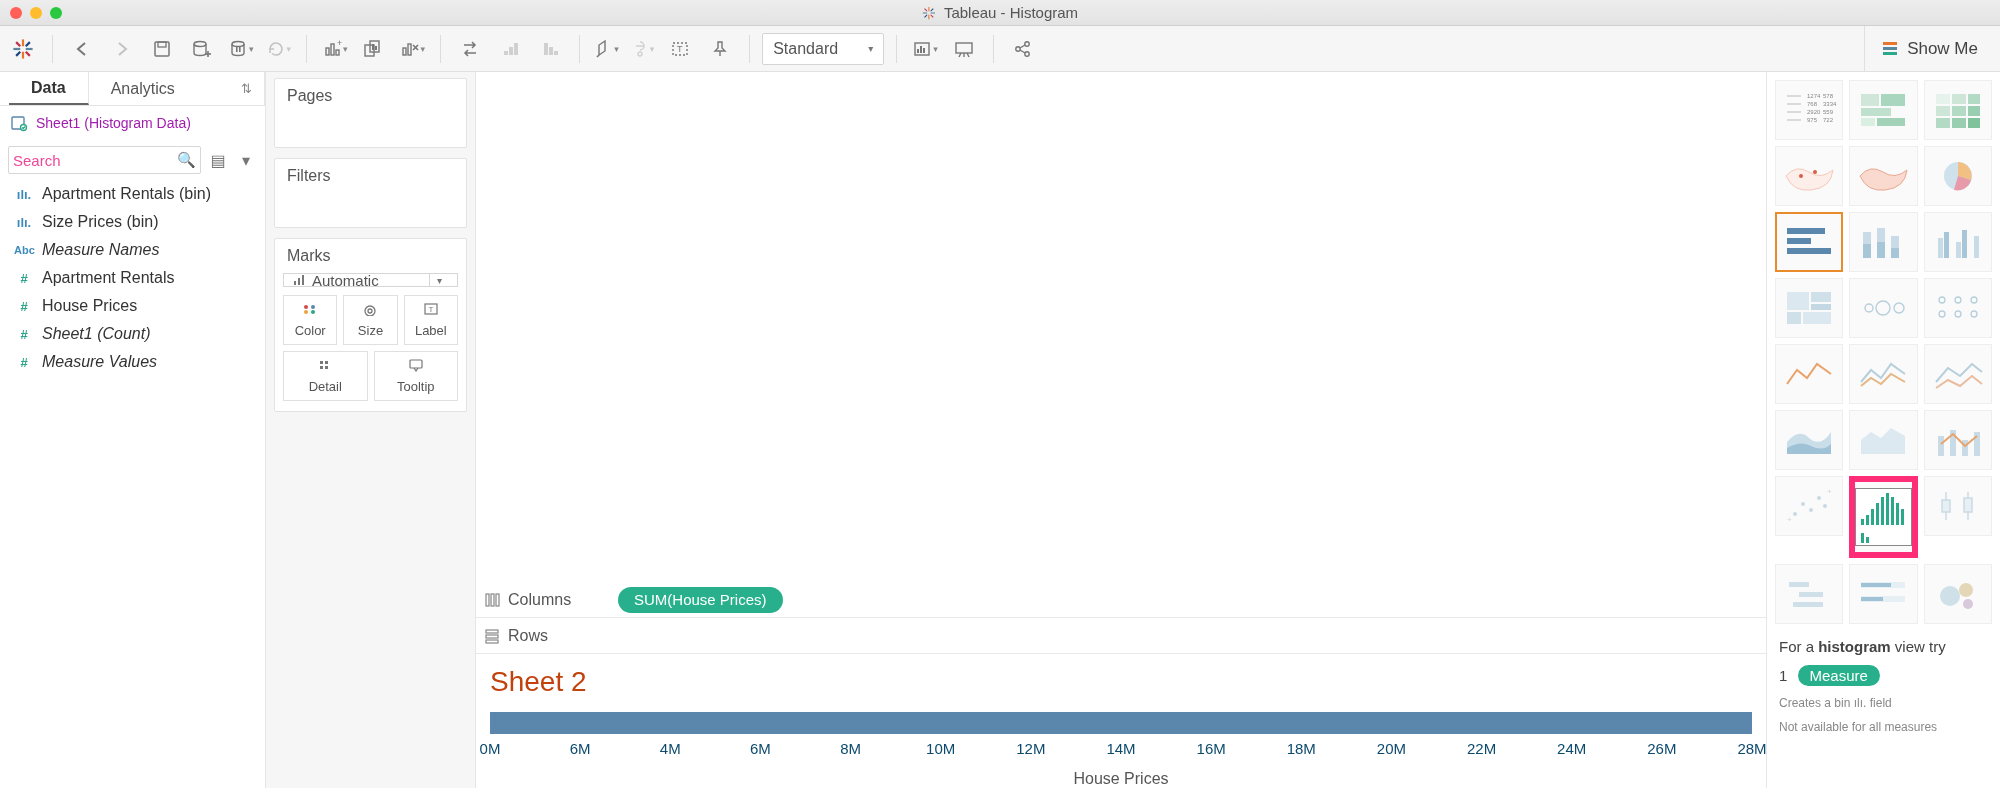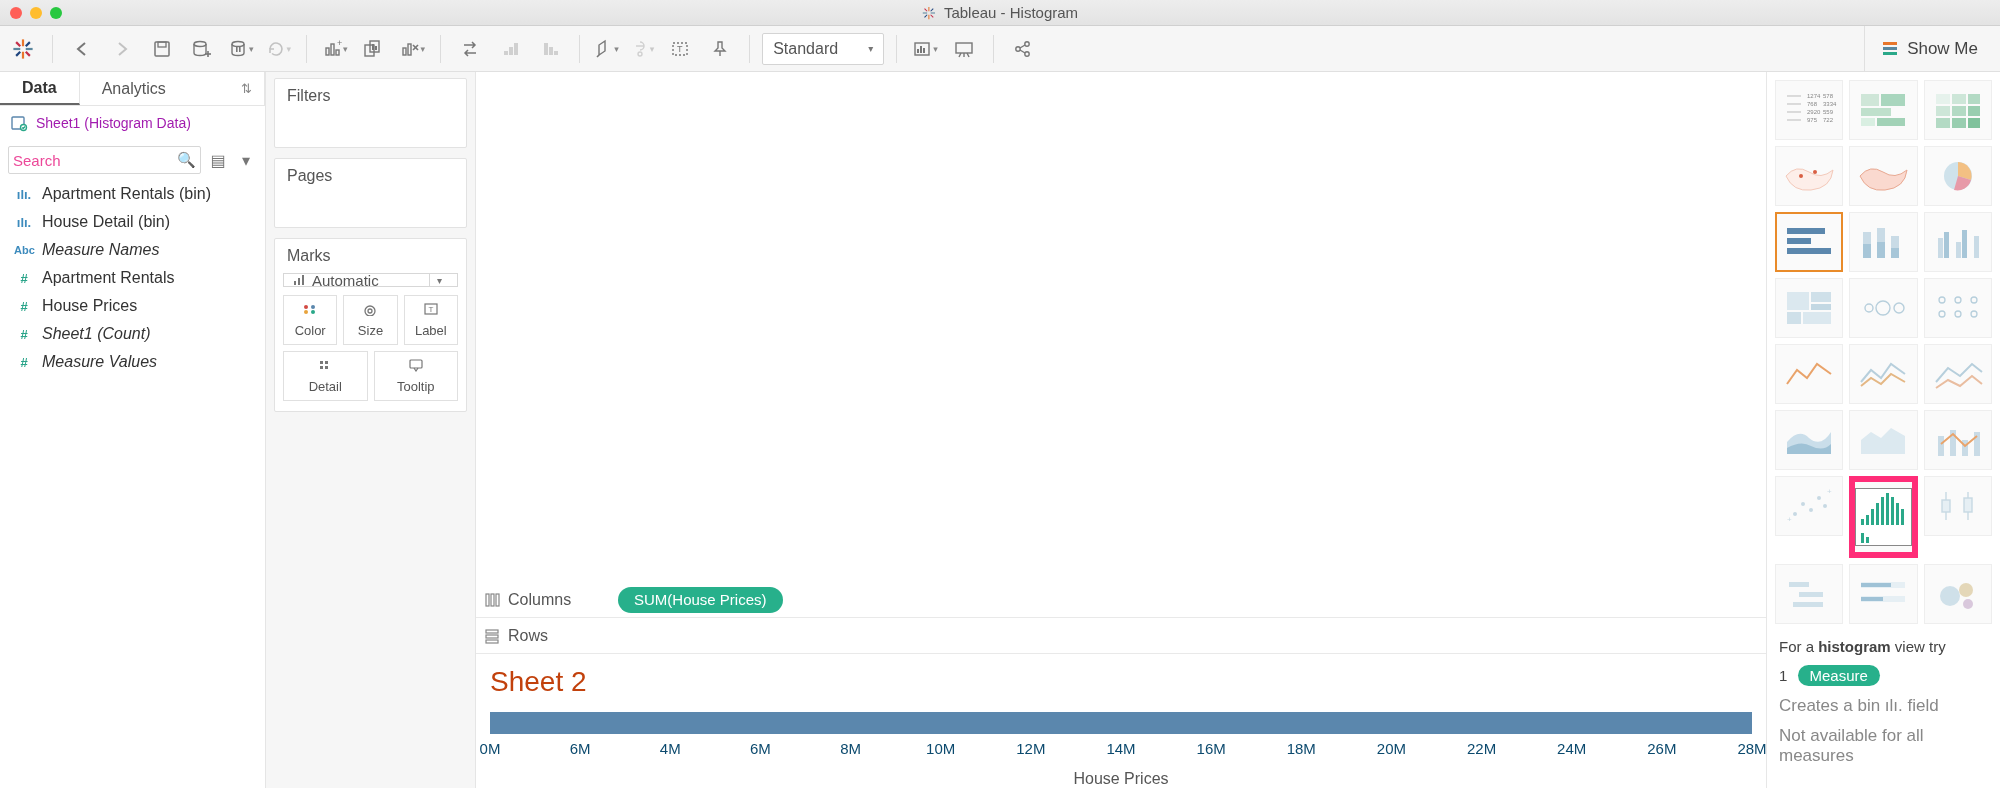--- a/index.html
+++ b/index.html
@@ -22,21 +22,21 @@
   .combo { height:32px; border:1px solid #d4d4d4; background:#fff; display:flex; align-items:center; padding:0 10px; gap:30px; font-size:16px; color:#555; border-radius:2px;}
   .combo .caret{ font-size:10px; color:#777;}
   .showme { margin-left:auto; border-left:1px solid #e0e0e0; height:100%; padding:0 16px; display:flex; align-items:center; gap:8px; font-size:17px; color:#444;}
   .showme-icon{ width:18px;height:18px; }
 
   
   .main { display:flex; height: calc(788px - 26px - 46px); }
 
   
   .data-panel { width: 266px; border-right:1px solid #e5e5e5; display:flex; flex-direction:column; }
-  .data-tabs { display:flex; height:34px; border-bottom:1px solid #e5e5e5;}
+  .data-tabs { display:flex; height:34px; border-bottom:1px solid #e5e5e5;padding-left:9px;}
   .data-tab { flex:0 0 auto; padding:0 22px; display:flex; align-items:center; font-size:16px; color:#555; border-right:1px solid #e5e5e5;}
   .data-tab.active { border-bottom:2px solid #666; font-weight:600; color:#333;}
   .data-tab.analytics { flex:1; justify-content:space-between; padding-right:12px;}
   .swap { font-size:13px; color:#888;}
   .datasource { padding:8px 10px; display:flex; align-items:center; gap:8px; font-size:14px; color:#a21caf;}
   .search-row { display:flex; align-items:center; padding:6px 8px; gap:6px;}
   .search-box { flex:1; height:28px; border:1px solid #d7d7d7; border-radius:2px; display:flex; align-items:center; padding:0 4px; justify-content:space-between; color:#ec4899; font-size:15px;}
   .mini-btn { width:22px; height:22px; display:flex;align-items:center;justify-content:center; color:#777; }
   .section-title { padding:4px 14px; font-weight:700; font-size:15px; color:#333;}
   .field { display:flex; align-items:center; gap:8px; padding:5px 14px; font-size:16px; color:#333; }
@@ -72,21 +72,21 @@
   .xlabel { text-align:center; font-size:16px; color:#555; margin-top:6px;}
 
   
   .sm-panel { width:234px; border-left:1px solid #e7e7e7; padding:8px 8px 12px; }
   .sm-grid { display:grid; grid-template-columns: repeat(3, 1fr); gap:6px; }
   .sm-cell { height:60px; border:1px solid #eee; background:#fafafa; display:flex; align-items:center; justify-content:center; position:relative; overflow:hidden;}
   .sm-cell.selected { border:2px solid #e98b2a; }
   .sm-cell.highlight { border:6px solid #ff2d78; height:82px; }
   .sm-help { margin-top:14px; font-size:15px; color:#444; padding:0 4px;}
   .sm-help .measure-pill { display:inline-block; background:#27b08b; color:#fff; border-radius:12px; padding:2px 12px; font-size:15px; margin-left:6px;}
-  .sm-help p { margin-top:10px; color:#888; font-size:17px;}
+  .sm-help p { margin-top:10px; color:#888; font-size:12px;}
   .histo-inner{ border:1px solid #888; padding:4px 4px 2px; background:#fff;}
   .hbar { display:inline-block; width:3px; margin:0 1px; background:#2aa889; vertical-align:bottom;}
 
   svg { display:block; }
 </style>
 </head>
 <body>
 
 <div class="title-bar">
   <div class="traffic-lights">
@@ -317,21 +317,21 @@
       <div class="mini-btn">▤</div>
       <div class="mini-btn">▾</div>
     </div>
 
     <div class="field">
         <span class="ficon blue">ılı.</span>
         <span>Apartment Rentals (bin)</span>
       </div>
     <div class="field">
         <span class="ficon blue">ılı.</span>
-        <span>House Detail (bin)</span>
+        <span>Size Prices (bin)</span>
       </div>
     <div class="field">
         <span class="ficon blue" style="font-size:11px">Abc</span>
         <span class="italic">Measure Names</span>
       </div>
     <div class="field">
         <span class="ficon teal">#</span>
         <span>Apartment Rentals</span>
       </div>
     <div class="field">
@@ -342,25 +342,25 @@
         <span class="ficon teal">#</span>
         <span class="italic">Sheet1 (Count)</span>
       </div>
     <div class="field">
         <span class="ficon teal">#</span>
         <span class="italic">Measure Values</span>
       </div>
   </div>
 
   <div class="cards-panel">
+    <div class="card pages-card">
+        <div class="card-header">Pages</div>
+      </div>
     <div class="card filters-card">
         <div class="card-header">Filters</div>
-      </div>
-    <div class="card pages-card">
-        <div class="card-header">Pages</div>
       </div>
     <div class="card marks-card">
       <div class="card-header">Marks</div>
       <div class="card-body">
         <div class="mark-type">
           <span>
               <svg width="14" height="14" viewBox="0 0 14 14">
                 <rect x="2" y="8" width="2" height="4" fill="#777"></rect>
                 <rect x="6" y="5" width="2" height="7" fill="#777"></rect>
                 <rect x="10" y="2" width="2" height="10" fill="#777"></rect>

